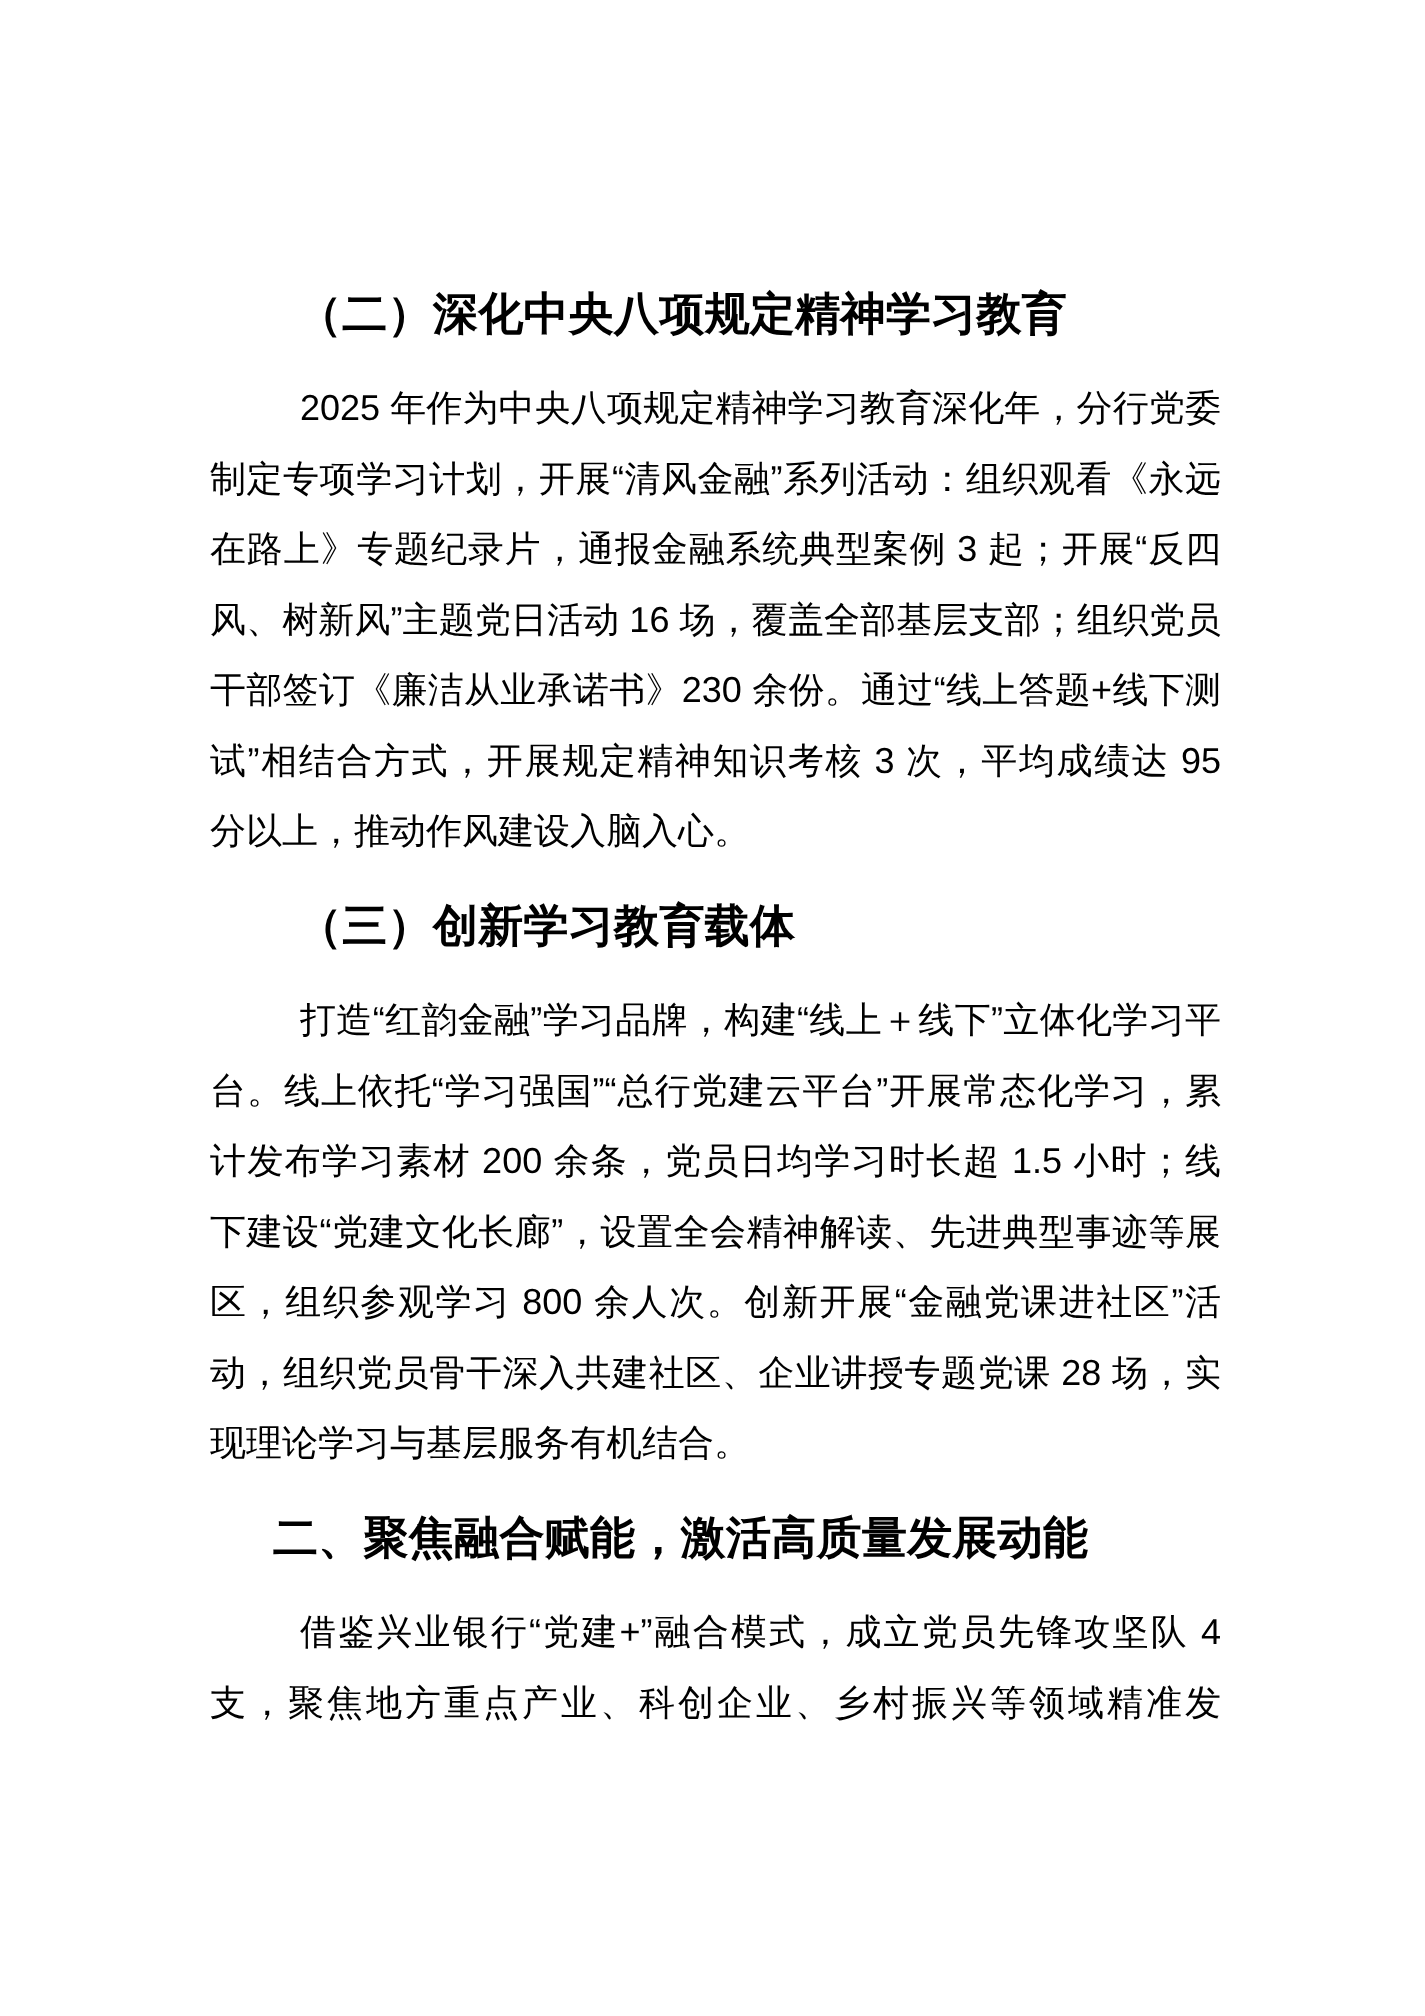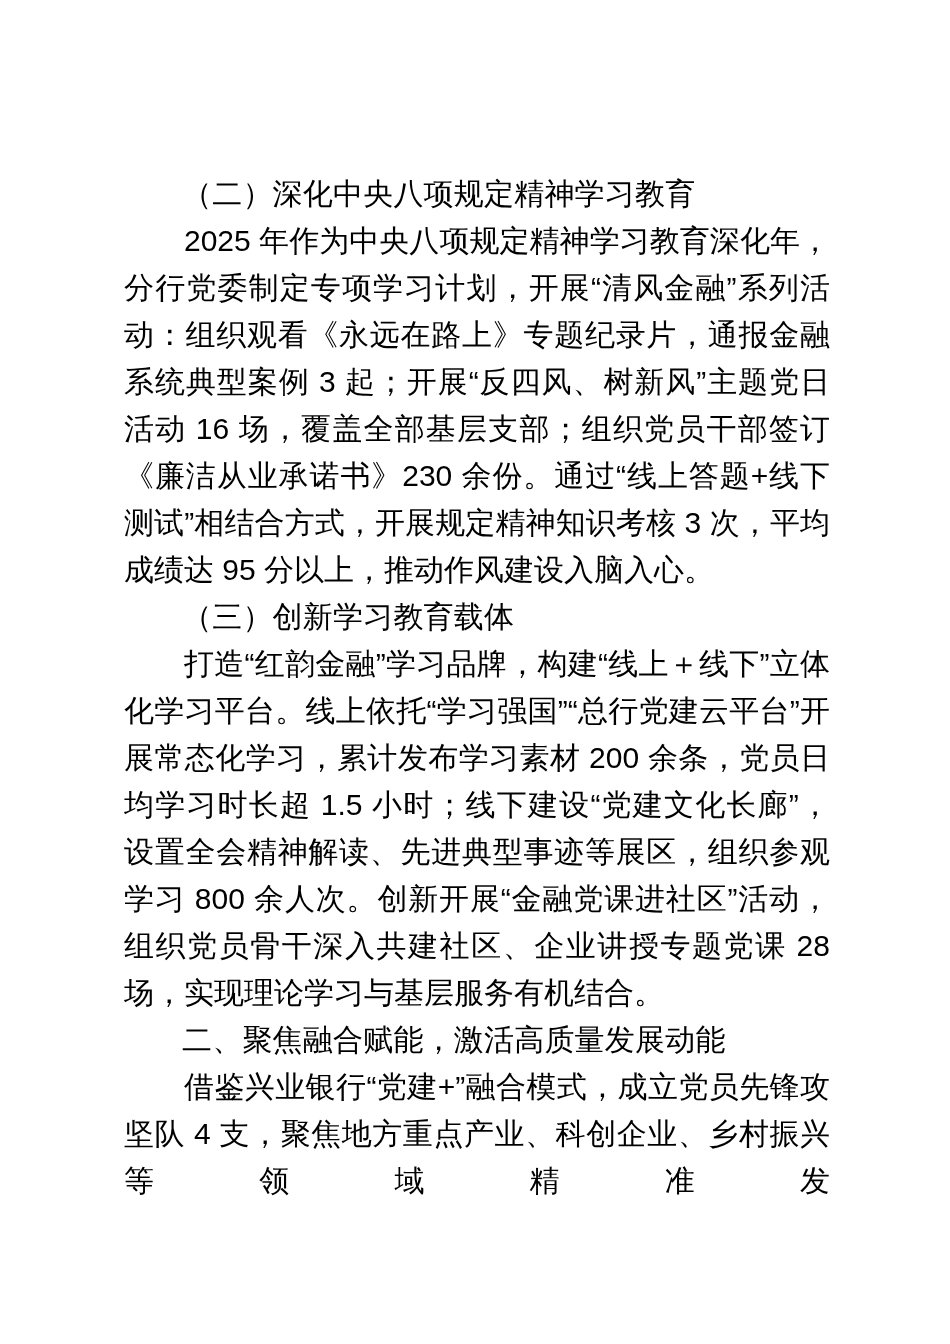--- a/index.html
+++ b/index.html
@@ -29,45 +29,45 @@
   .content {
     position: absolute;
     left: 124px;
     top: 170px;
     width: 706px;
   }
 
   
   .heading {
     font-size: 30px;
-    font-weight: normal;
+    font-weight: bold;
     line-height: 47px;
-    margin: 0;
+    margin: 16px;
     text-indent: 58px;
     letter-spacing: 0.2px;
     white-space: nowrap;
   }
 
   
   .subheading {
     font-size: 30px;
-    font-weight: normal;
+    font-weight: bold;
     line-height: 47px;
     margin: 0;
     text-indent: 58px;
     letter-spacing: 0.2px;
     white-space: nowrap;
   }
 
   
   .para {
-    font-size: 30px;
+    font-size: 24px;
     font-weight: normal;
     line-height: 47px;
-    margin: 0;
+    margin: 16px;
     text-indent: 60px;
     text-align: justify;
     text-justify: inter-ideograph;
     text-align-last: left;
     letter-spacing: 0px;
     word-break: break-all;
   }
 
   .para.last-partial {
     text-align: justify;

